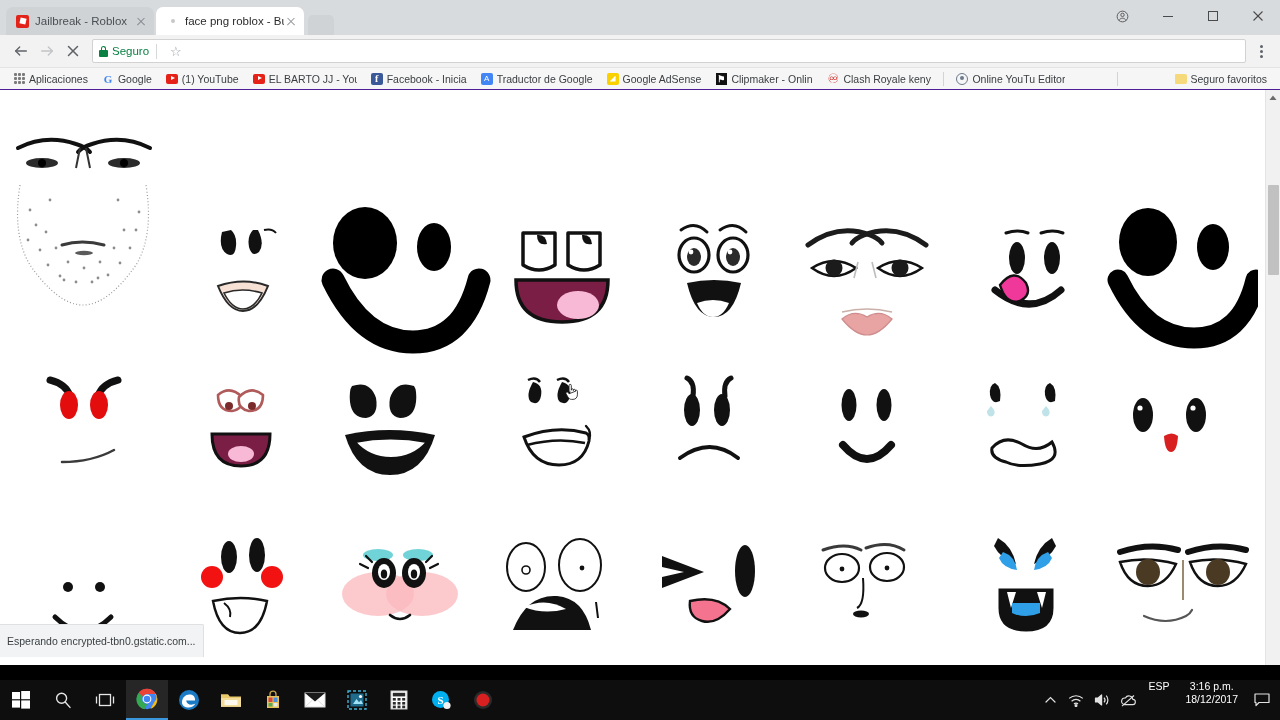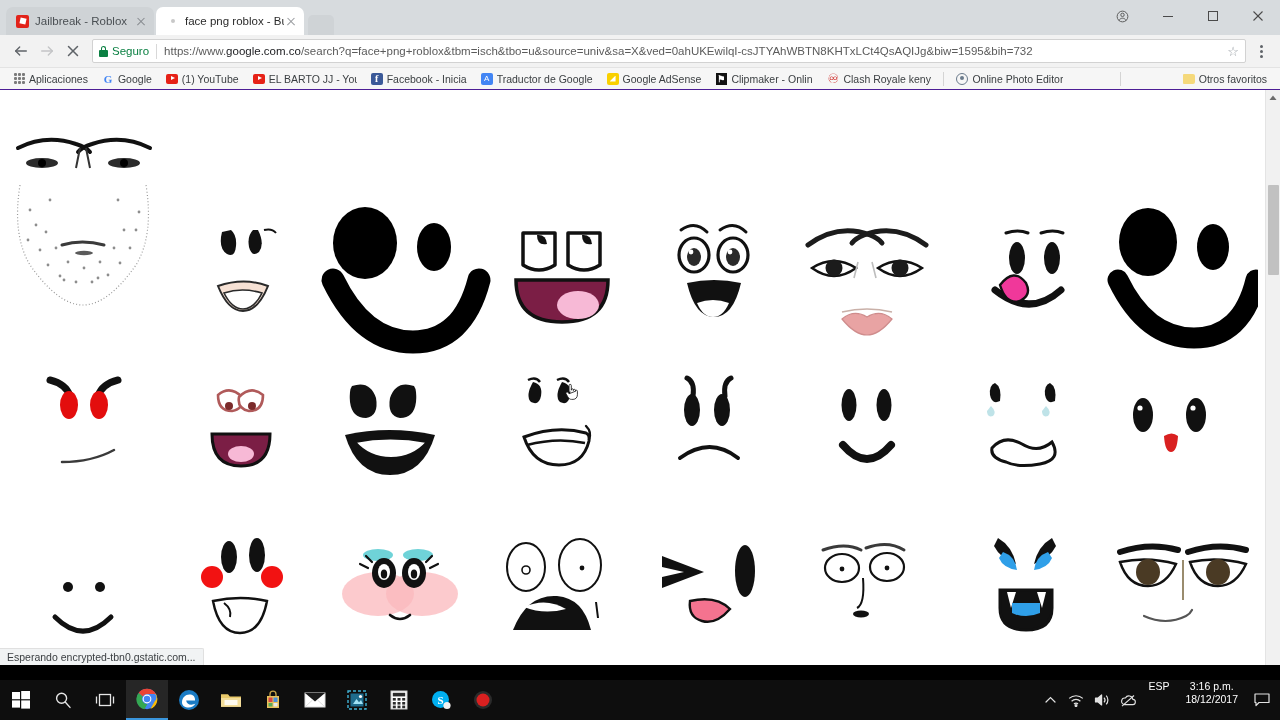--- a/index.html
+++ b/index.html
@@ -117,23 +117,23 @@
   .imgcanvas { position:absolute; left:0; top:0; width:1258px; height:575px; background:#fff; }
 
   
   .vscroll { position:absolute; right:0; top:0; width:15px; height:575px; background:#f1f1f1;
              border-left:1px solid #e4e4e4; }
   .vscroll .arrow { height:15px; display:flex; align-items:center; justify-content:center; }
   .vscroll .thumb { position:absolute; left:2px; width:11px; background:#c1c1c1; border-radius:1px; }
 
   
   .statusbar {
-    position:absolute; left:0; bottom:0; height:17px; background:#f1f3f4;
+    position:absolute; left:0; bottom:8px; height:17px; background:#f1f3f4;
     border-top:1px solid #e0e0e0; border-right:1px solid #e0e0e0;
-    padding:0 7px; font-size:10.5px; color:#3c4043; display:flex; align-items:center;
+    padding:16px 7px; font-size:10.5px; color:#3c4043; display:flex; align-items:center;
     border-top-right-radius:2px; z-index:5;
   }
 
   
   .cursor { position:absolute; width:15px; height:19px; z-index:20; pointer-events:none; }
 
   
   .taskbar { position:absolute; left:0; bottom:0; width:1280px; height:40px;
              background:#0e0e0e; display:flex; align-items:center; }
   .tb-item { width:42px; height:40px; display:flex; align-items:center; justify-content:center; }
@@ -220,21 +220,20 @@
           </svg>
       </div>
 
       <div class="omnibox">
         <span class="lock">
           <span class="shackle"></span>
             <span class="body"></span>
         </span>
         <span class="secure">Seguro</span>
         <span class="vsep"></span>
-        <span class="url"><span>https://www.</span><b>google.com.co</b><span>/search?q=face+png+roblox&amp;tbm=isch&amp;tbo=u&amp;source=univ&amp;sa=X&amp;ved=0ahUKEwilqI-csJTYAhWBTN8KHTxLCt4QsAQIJg&amp;biw=1595&amp;bih=732</span></span>
         <span class="star">☆</span>
       </div>
       <div class="kebab">
         <span></span>
           <span></span>
           <span></span>
       </div>
     </div>
 
     <div class="bookmarks">
@@ -296,28 +295,28 @@
       </div>
       <div class="bm" style="max-width:118px">
         <span class="bmicon ic-cr">♾</span>
         <span class="bm-label">Clash Royale keny 30</span>
       </div>
       <span class="bm-sep"></span>
       <div class="bm" style="max-width:126px">
         <span class="bmicon">
             <span class="ic-ope"></span>
           </span>
-        <span class="bm-label">Online Photo Editor</span>
+        <span class="bm-label">Online YouTu Editor</span>
       </div>
       <span class="bm-sep" style="margin-left:auto"></span>
       <div class="bm bm-right">
         <span class="bmicon">
             <span class="ic-folder"></span>
           </span>
-        <span class="bm-label">Otros favoritos</span>
+        <span class="bm-label">Seguro favoritos</span>
       </div>
     </div>
 
     <div class="viewport">
       <svg class="imgcanvas" viewBox="0 0 1258 575" preserveAspectRatio="none">
         <rect x="0" y="0" width="1258" height="575" fill="#ffffff"></rect>
 
         <g>
           <path d="M18 58 q28-14 58-4 q10 3 14 8" stroke="#111" stroke-width="4" fill="none" stroke-linecap="round"></path>
           <path d="M150 58 q-28-14-58-4 q-10 3 -14 8" stroke="#111" stroke-width="4" fill="none" stroke-linecap="round"></path>

